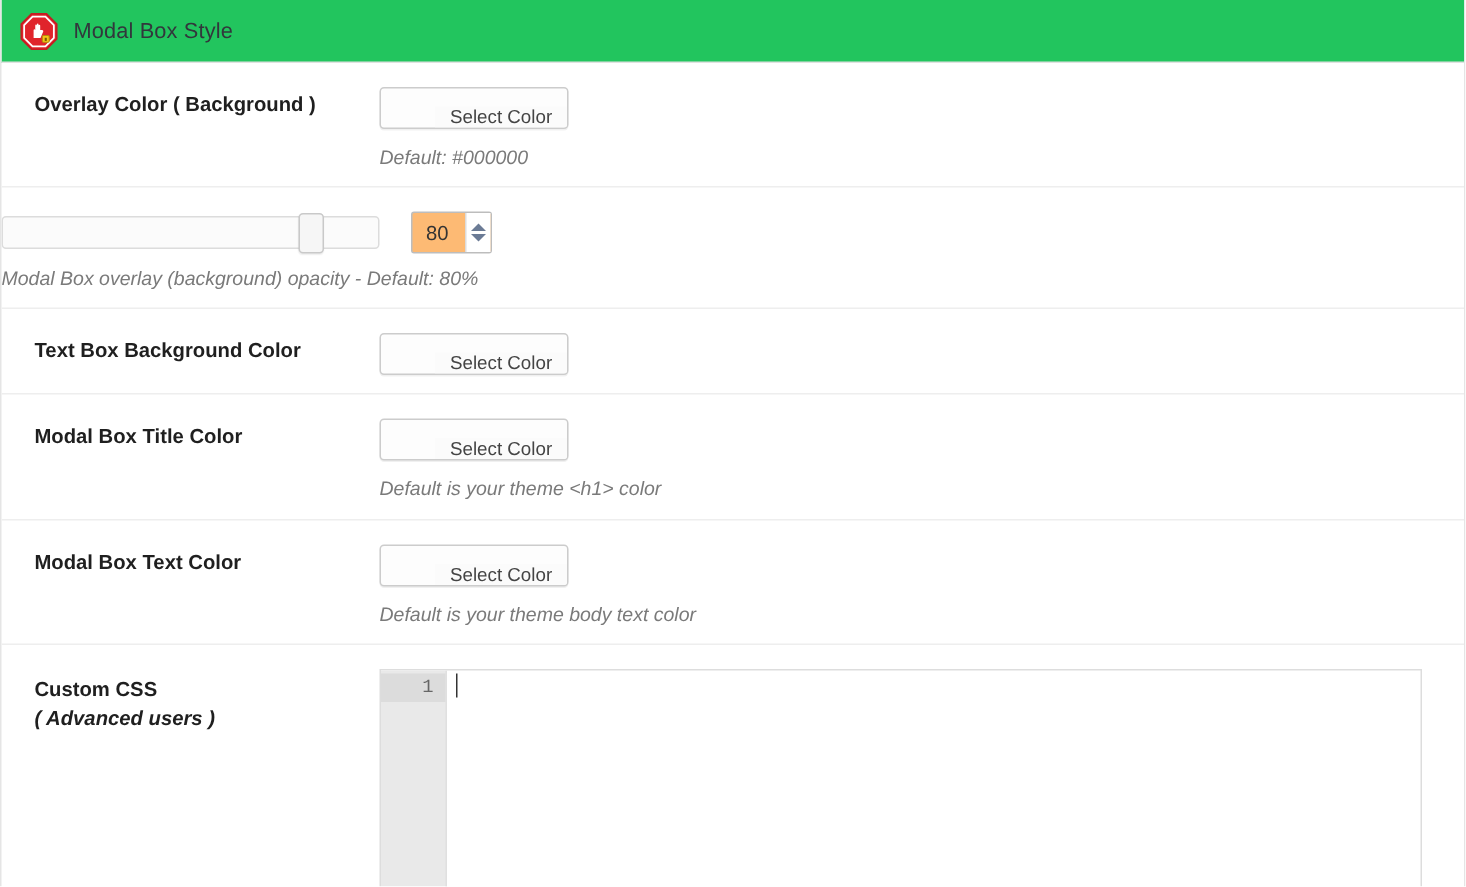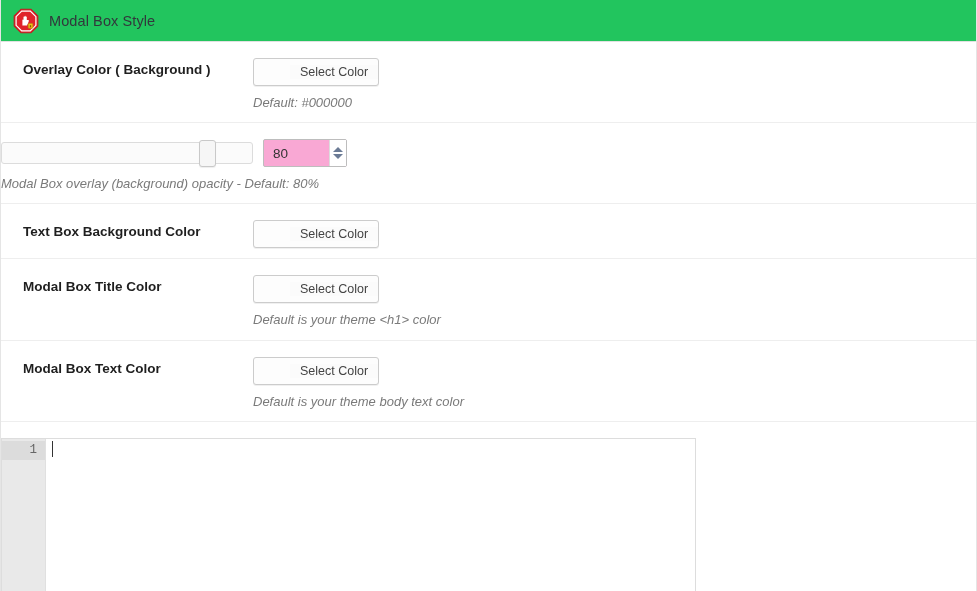--- a/index.html
+++ b/index.html
@@ -78,21 +78,21 @@
   }
   .row-label .sub {
     display: block;
     font-style: italic;
     font-weight: 700;
   }
 
   
   .color-picker {
     display: inline-flex;
-    align-items: center;
+    align-items: flex-end;
     height: 28px;
     border: 1px solid #ccc;
     border-radius: 3px;
     background: #fdfdfd;
     box-shadow: 0 1px 0 rgba(0,0,0,.06);
     overflow: hidden;
   }
   .color-swatch {
     width: 36px;
     border-right: 1px solid #ccc;
@@ -140,26 +140,26 @@
     height: 27px;
     background: #f6f6f6;
     border: 1px solid #c9c9c9;
     border-radius: 3px;
     box-shadow: 0 1px 1px rgba(0,0,0,.07);
     cursor: pointer;
   }
   .number-field {
     display: inline-flex;
     align-items: center;
-    margin-left: 10px;
-    width: 84px;
+    margin-left: 21px;
+    width: 54px;
     height: 28px;
     border: 1px solid #bdbdbd;
     border-radius: 2px;
-    background: #f9a8d4;
+    background: #fdba74;
     padding-left: 9px;
   }
   .number-value {
     flex: 1 1 auto;
     font-size: 13.5px;
     color: #333;
   }
   .spinner {
     display: flex;
     flex-direction: column;
@@ -313,20 +313,26 @@
     <div class="row-cell-field">
       <div class="color-picker">
         <span class="color-swatch" style="background:#fbfbfb"></span>
         <button class="color-btn">Select Color</button>
       </div>
       <div class="desc">Default is your theme body text color</div>
     </div>
   </div>
 
   <div class="row row-code">
+    <div class="row-cell-label">
+      <div class="row-label">
+        <span>Custom CSS</span>
+        <span class="sub">( Advanced users )</span>
+      </div>
+    </div>
     <div class="row-cell-field">
       <div class="code-editor">
         <div class="code-gutter">
           <span class="code-lineno">1</span>
         </div>
         <div class="code-area">
           <span class="code-caret"></span><span></span>
         </div>
       </div>
     </div>

